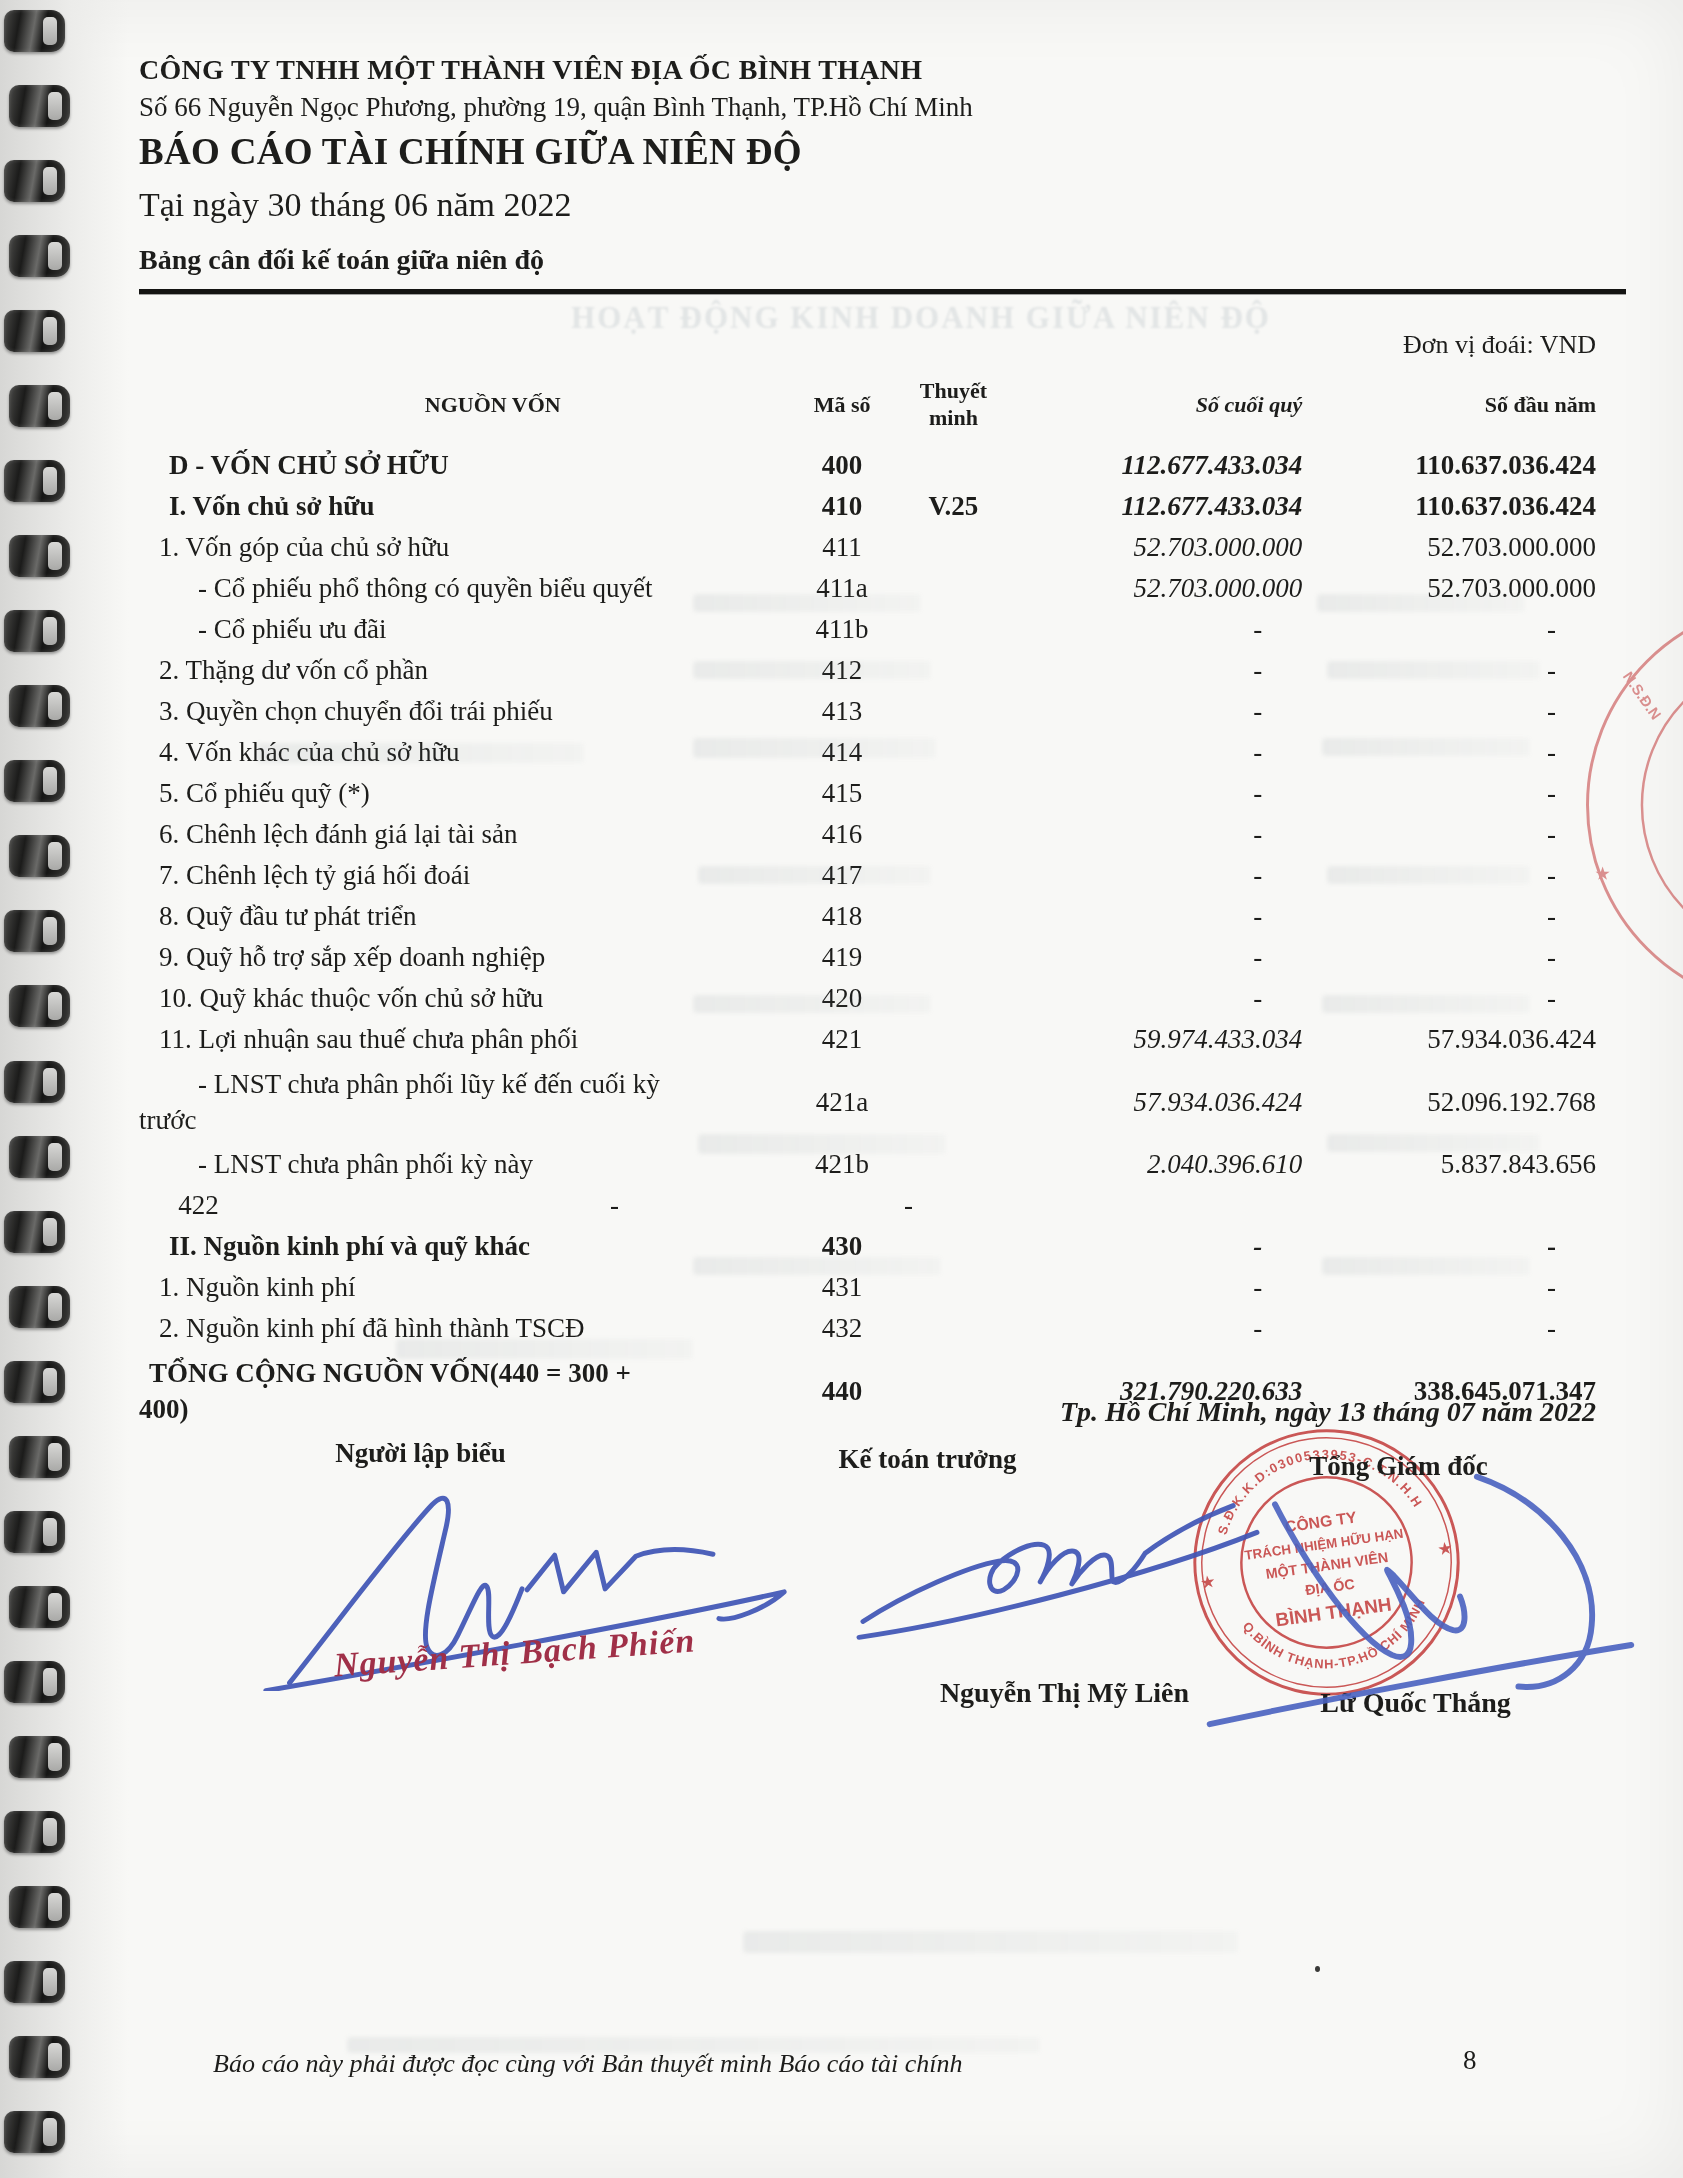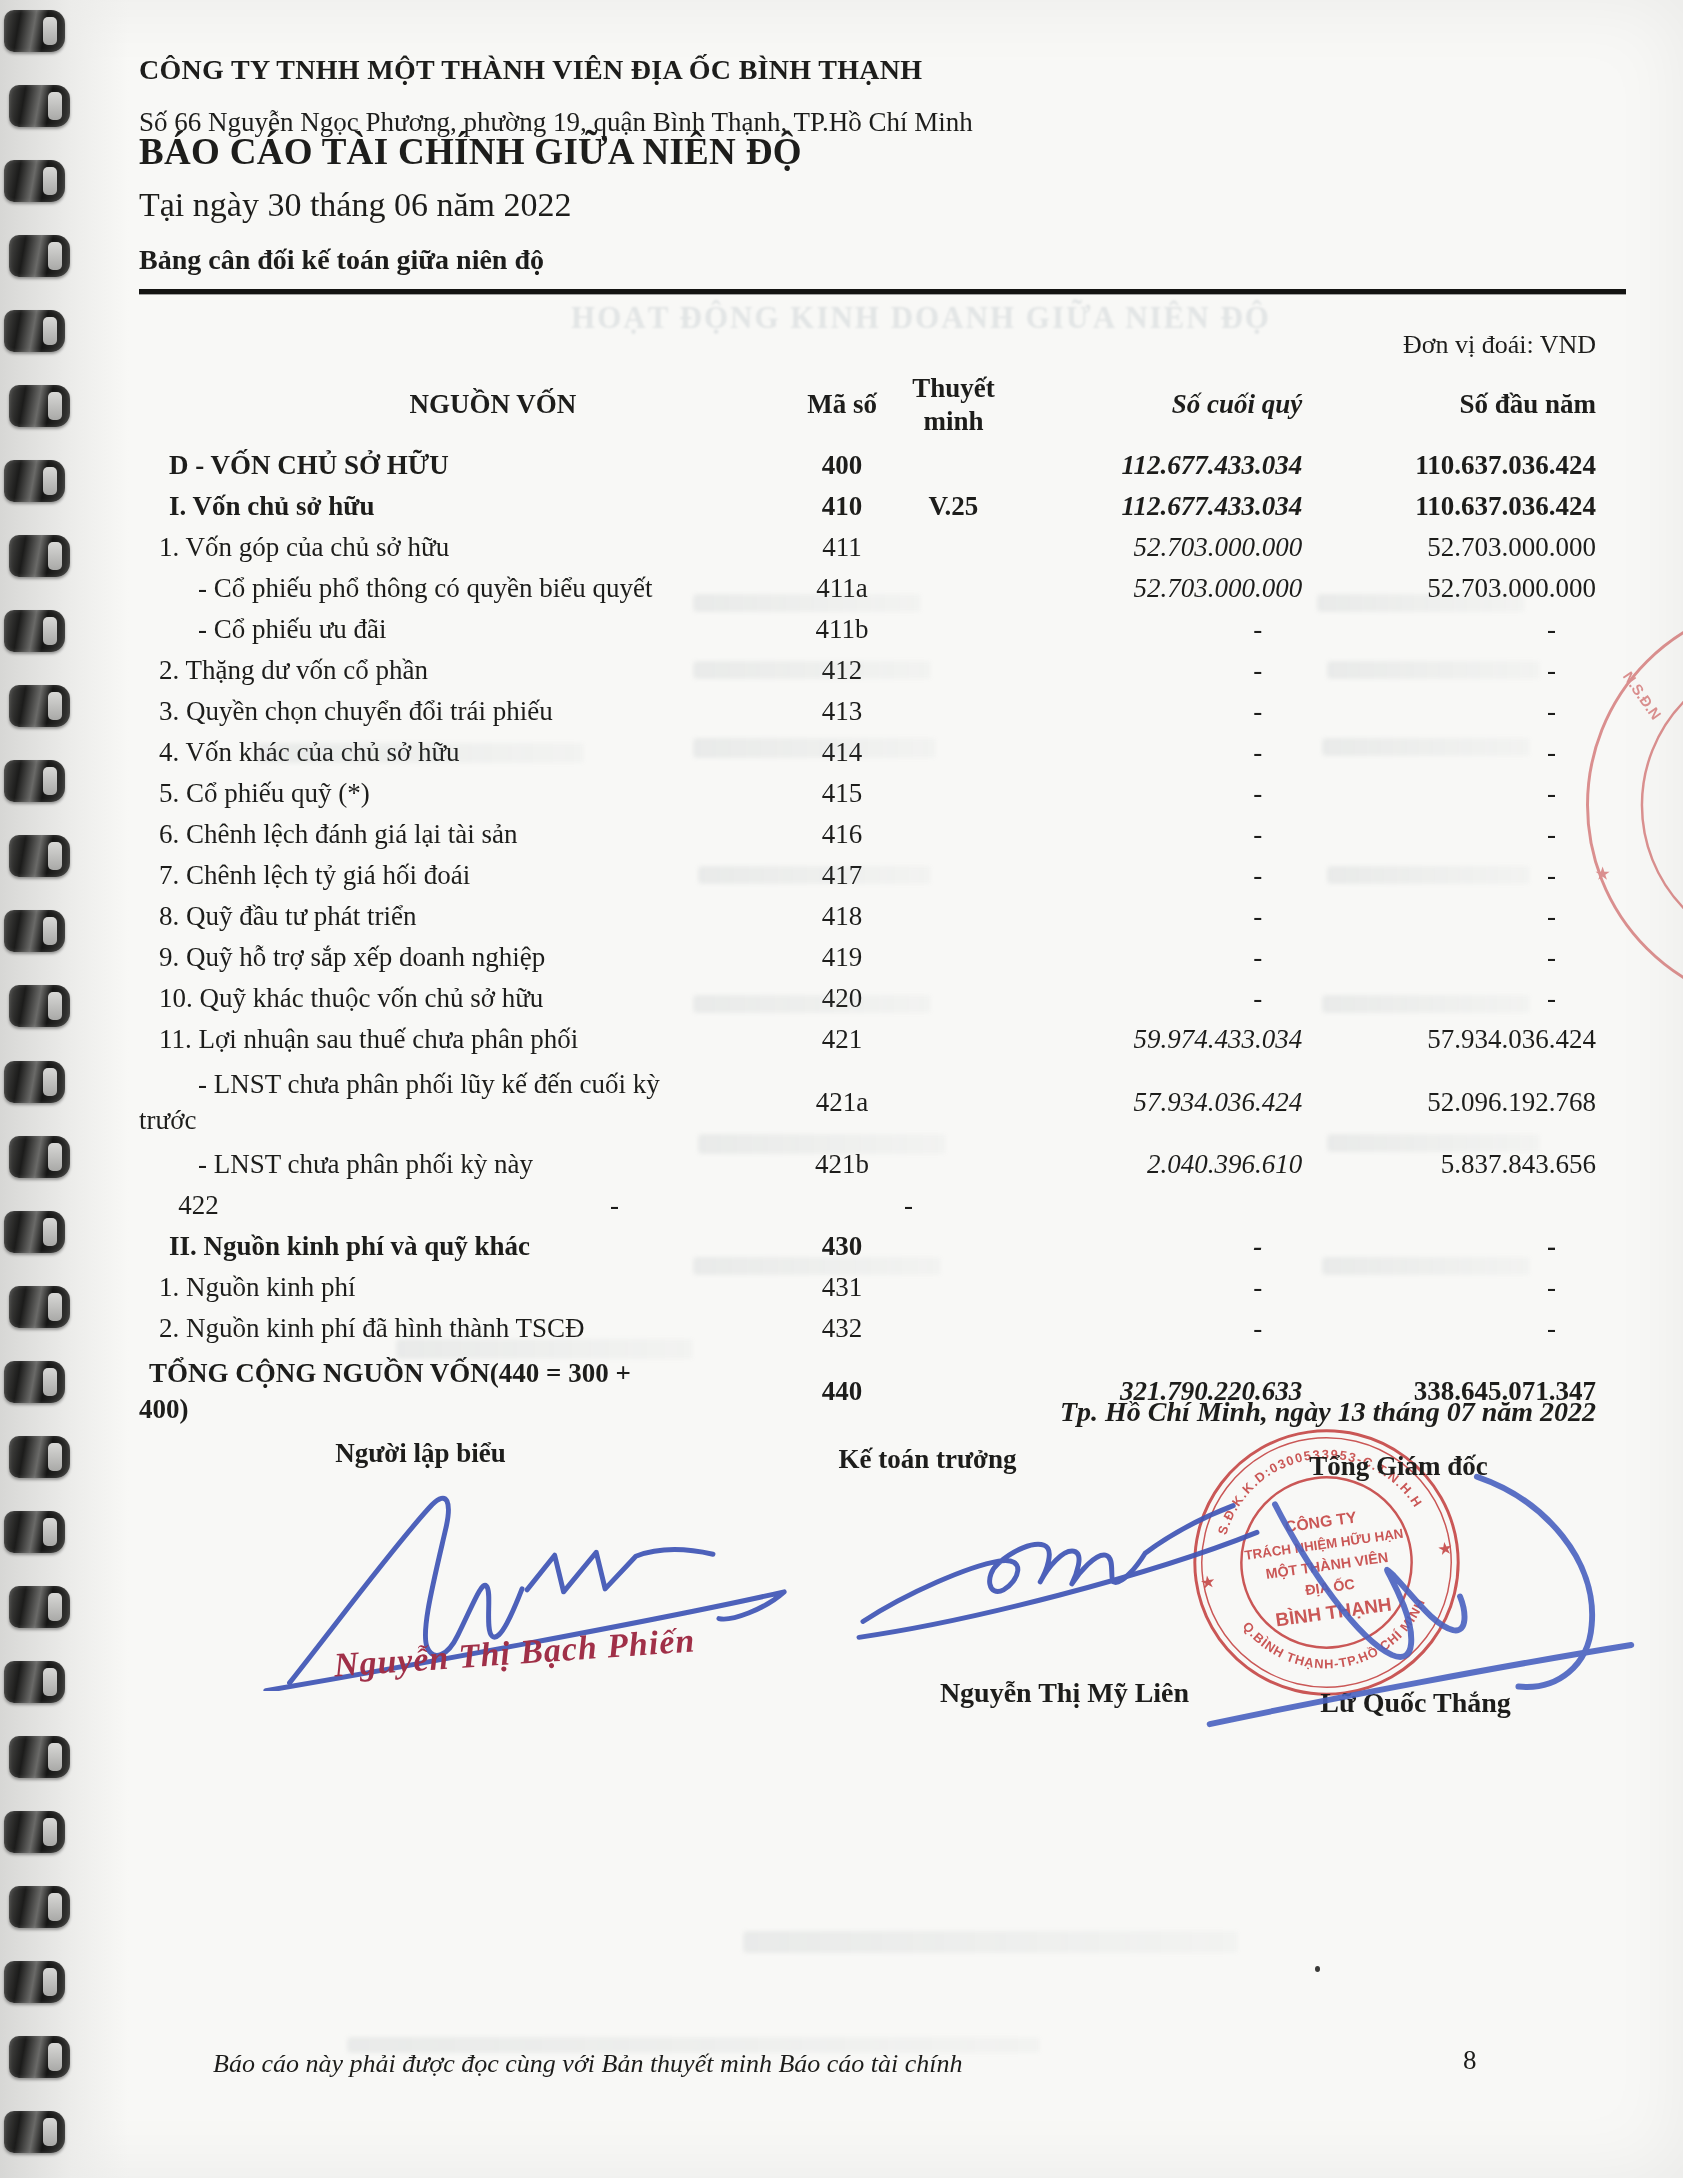--- a/index.html
+++ b/index.html
@@ -9,33 +9,33 @@
   .page::before{content:"";position:absolute;left:0;top:0;width:129px;height:100%;
         background:linear-gradient(90deg,#d7d7d5 0%, #ececea 55%, rgba(248,248,246,0) 100%);}
   .binding{position:absolute;left:0;top:0;width:89px;height:100%;z-index:9;}
   .ring{position:absolute;width:61px;height:42px;border-radius:10px 14px 14px 10px;
         background:linear-gradient(100deg,#4a4a48 0%,#1b1b1a 25%,#6a6a68 48%,#151514 65%,#3a3a38 100%);
         box-shadow:0 2px 3px rgba(0,0,0,.35), inset 0 0 4px rgba(255,255,255,.18);}
   .ring::after{content:"";position:absolute;right:8px;top:7px;width:14px;height:28px;border-radius:5px;
         background:linear-gradient(180deg,#d8d8d6,#a9a9a7);}
   .content{position:absolute;left:0;top:0;width:100%;height:100%;}
   .company-name{position:absolute;left:139px;top:54px;font-size:28px;font-weight:bold;letter-spacing:0.3px;}
-  .company-address{position:absolute;left:139px;top:92px;font-size:27px;margin-top:15px;}
+  .company-address{position:absolute;left:139px;top:92px;font-size:27px;}
   .report-title{position:absolute;left:139px;top:130px;font-size:37px;font-weight:bold;letter-spacing:0.3px;}
   .report-date{position:absolute;left:139px;top:186px;font-size:34px;}
   .sheet-title{position:absolute;left:139px;top:244px;font-size:28px;font-weight:bold;}
   .rule{position:absolute;left:139px;top:289px;width:1487px;height:5px;background:#141412;
         box-shadow:0 1px 0 rgba(0,0,0,.35);}
   .ghost-heading{position:absolute;left:327px;top:300px;width:1188px;text-align:center;
         font-size:31px;font-weight:bold;color:rgba(95,115,125,.14);filter:blur(1px);letter-spacing:2px;}
   .smudge{position:absolute;background:linear-gradient(90deg,rgba(110,125,132,.10),rgba(110,125,132,.04));
         filter:blur(2px);border-radius:4px;}
   .unit{position:absolute;left:990px;top:330px;width:606px;text-align:right;font-size:26px;}
   .table{position:absolute;left:139px;top:364px;width:1457px;}
-  .thead{display:flex;align-items:center;min-height:81px;font-weight:bold;font-size:27px;}
+  .thead{display:flex;align-items:center;min-height:81px;font-weight:bold;font-size:22px;}
   .c-label{width:644px;white-space:pre-line;line-height:1.35;}
   .c-code{width:119px;text-align:center;}
   .c-note{width:104px;text-align:center;line-height:1.2;}
   .c-endq{width:297px;text-align:right;font-style:italic;}
   .c-beginy{width:294px;text-align:right;}
   .thead .c-label{text-align:center;padding-left:64px;box-sizing:border-box;}
   .c-note span{display:block;}
   .row{display:flex;align-items:center;min-height:41px;font-size:27px;}
   .row.tall{min-height:84px;}
   .row.section,.row.total{font-weight:bold;}

